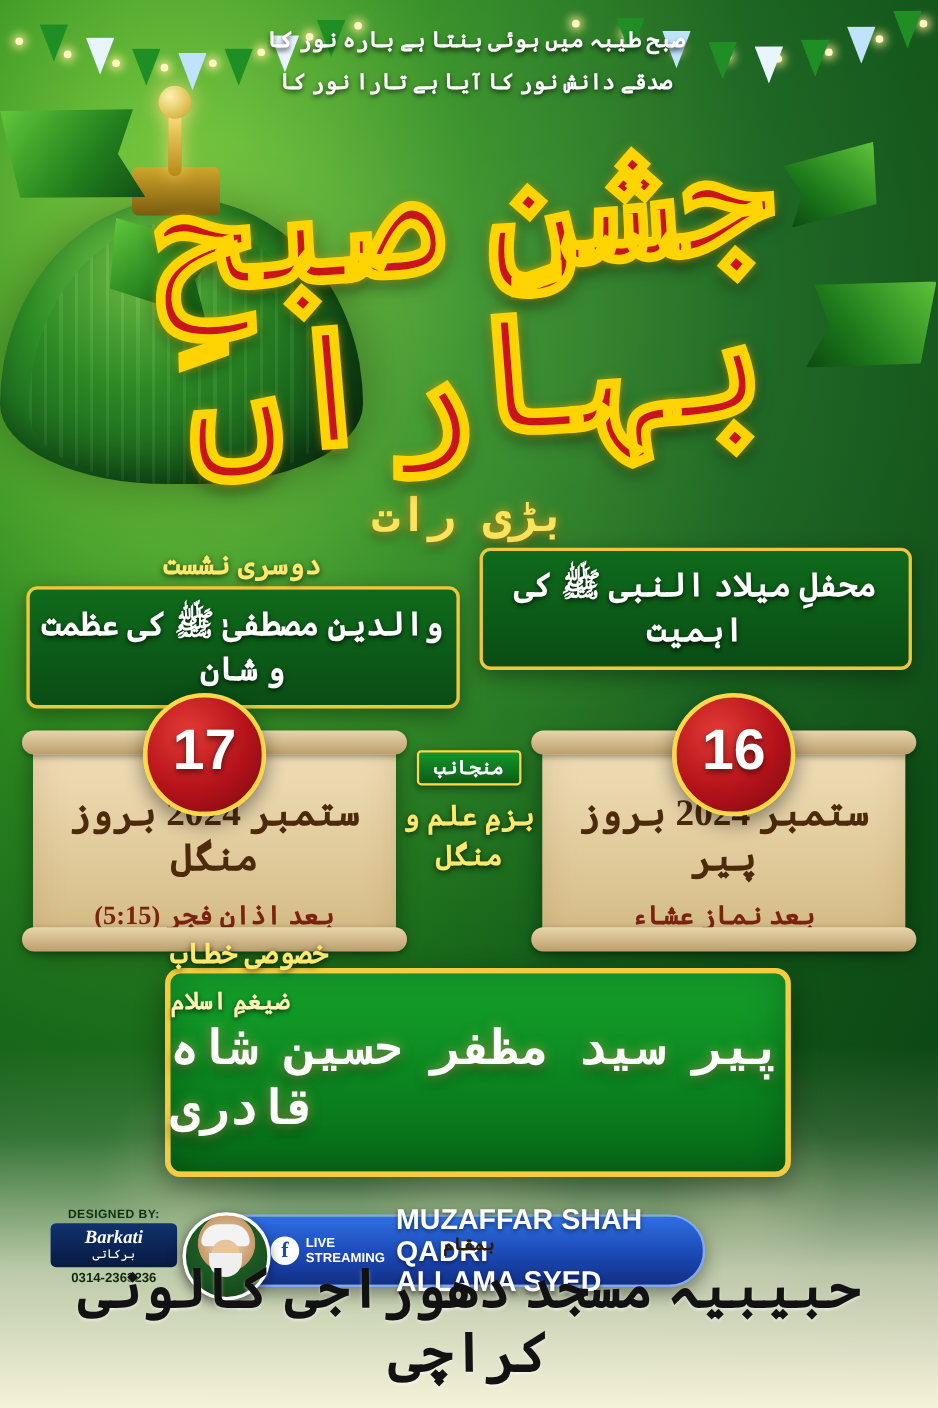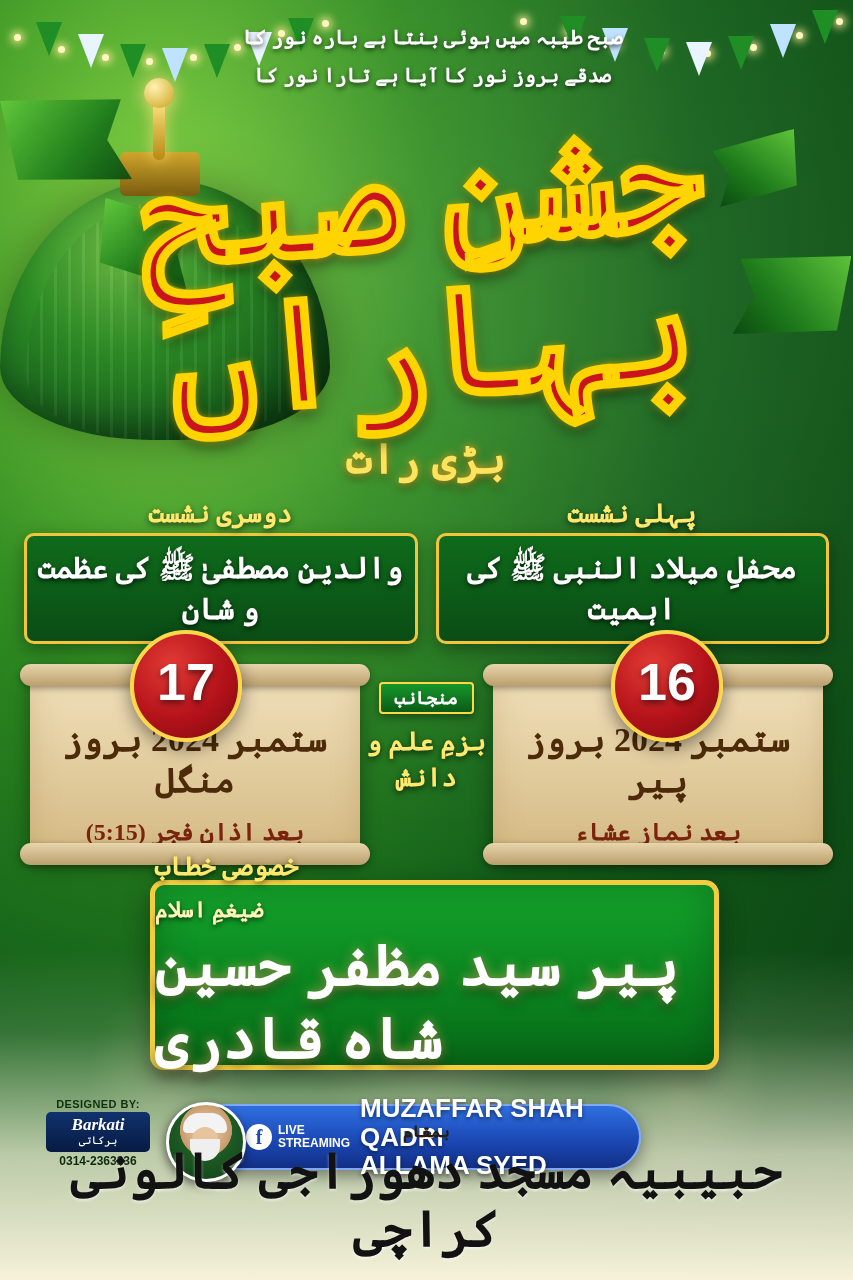--- a/index.html
+++ b/index.html
@@ -162,22 +162,22 @@
     line-height: 1.0;
     color: #c9141b;
     letter-spacing: 2px;
     -webkit-text-stroke: 4px #ffd400;
     text-shadow:
       0 0 10px rgba(255,200,0,0.85),
       0 6px 16px rgba(0,0,0,0.55);
     transform: rotate(-4deg);
   }
   .title-sub {
-    margin-top: 14px;
-    font-family: Liberation Sans, sans-serif;
+    margin-top: 24px;
+    font-family: Liberation Mono, monospace;
     font-size: 42px;
     font-weight: bold;
     color: #ffe35c;
     text-shadow: 0 0 10px rgba(255,190,40,0.9), 0 4px 10px rgba(0,0,0,0.6);
     direction: rtl;
   }
 
   
   .sessions {
     position: absolute;
@@ -341,34 +341,34 @@
   }
   .speaker-title {
     font-family: "Liberation Serif", serif;
     font-size: 22px;
     font-weight: bold;
     color: #fff4b8;
     text-shadow: 0 2px 5px rgba(0,0,0,0.6);
   }
   .speaker-name {
     margin-top: 6px;
-    font-family: Liberation Sans, sans-serif;
-    font-size: 58px;
+    font-family: Liberation Mono, monospace;
+    font-size: 44px;
     font-weight: bold;
     color: #ffffff;
     line-height: 1.25;
     text-shadow: 0 0 12px rgba(255,230,120,0.55), 0 5px 12px rgba(0,0,0,0.6);
   }
 
   
   .designer {
     position: absolute;
     left: 46px;
     top: 1098px;
-    width: 104px;
+    width: 115px;
     text-align: center;
     font-family: "Liberation Sans", sans-serif;
   }
   .designer .dtop {
     font-size: 11px;
     font-weight: bold;
     color: #10300f;
     letter-spacing: 0.4px;
   }
   .designer .dcard {
@@ -550,31 +550,30 @@
     <div class="pennant" style="left:602px; top:28px;  background:#bfe2ff;"></div>
     <div class="pennant" style="left:644px; top:38px;  background:#1f8f25;"></div>
     <div class="pennant" style="left:686px; top:42px;  background:#e8f4ff;"></div>
     <div class="pennant" style="left:728px; top:36px;  background:#1f8f25;"></div>
     <div class="pennant" style="left:770px; top:24px;  background:#bfe2ff;"></div>
     <div class="pennant" style="left:812px; top:10px;  background:#1f8f25;"></div>
   </div>
 
   <div class="couplet">
     <div>صبح طیبہ میں ہوئی بنتا ہے بارہ نور کا</div>
-    <div>صدقے بروز نور کا آیا ہے تارا نور کا</div>
+    <div>صدقے دانش نور کا آیا ہے تارا نور کا</div>
   </div>
 
   <div class="title-block">
     <div class="title-main">جشنِ صبحِ بہاراں</div>
     <div class="title-sub">بڑی رات</div>
   </div>
 
   <div class="sessions">
     <div class="session">
-      <div class="session-head">پہلی نشست</div>
       <div class="session-body">محفلِ میلاد النبی ﷺ کی اہمیت</div>
     </div>
     <div class="session">
       <div class="session-head">دوسری نشست</div>
       <div class="session-body">والدینِ مصطفیٰ ﷺ کی عظمت و شان</div>
     </div>
   </div>
 
   <div class="scrolls">
     <div class="scroll right">
@@ -582,21 +581,21 @@
       <div class="scroll-time">بعد نمازِ عشاء</div>
     </div>
     <div class="scroll left">
       <div class="scroll-date">ستمبر 2024 بروز منگل</div>
       <div class="scroll-time">بعد اذانِ فجر (5:15)</div>
     </div>
     <div class="badge b16">16</div>
     <div class="badge b17">17</div>
     <div class="center-tag">
       <div class="ribbon">منجانب</div>
-      <div class="ctext">بزمِ علم و دانش</div>
+      <div class="ctext">بزمِ علم و منگل</div>
     </div>
   </div>
 
   <div class="speaker-panel">
     <div class="speaker-kicker">خصوصی خطاب</div>
     <div class="speaker-title">ضیغمِ اسلام</div>
     <div class="speaker-name">پیر سید مظفر حسین شاہ قادری</div>
   </div>
 
   <div class="designer">

